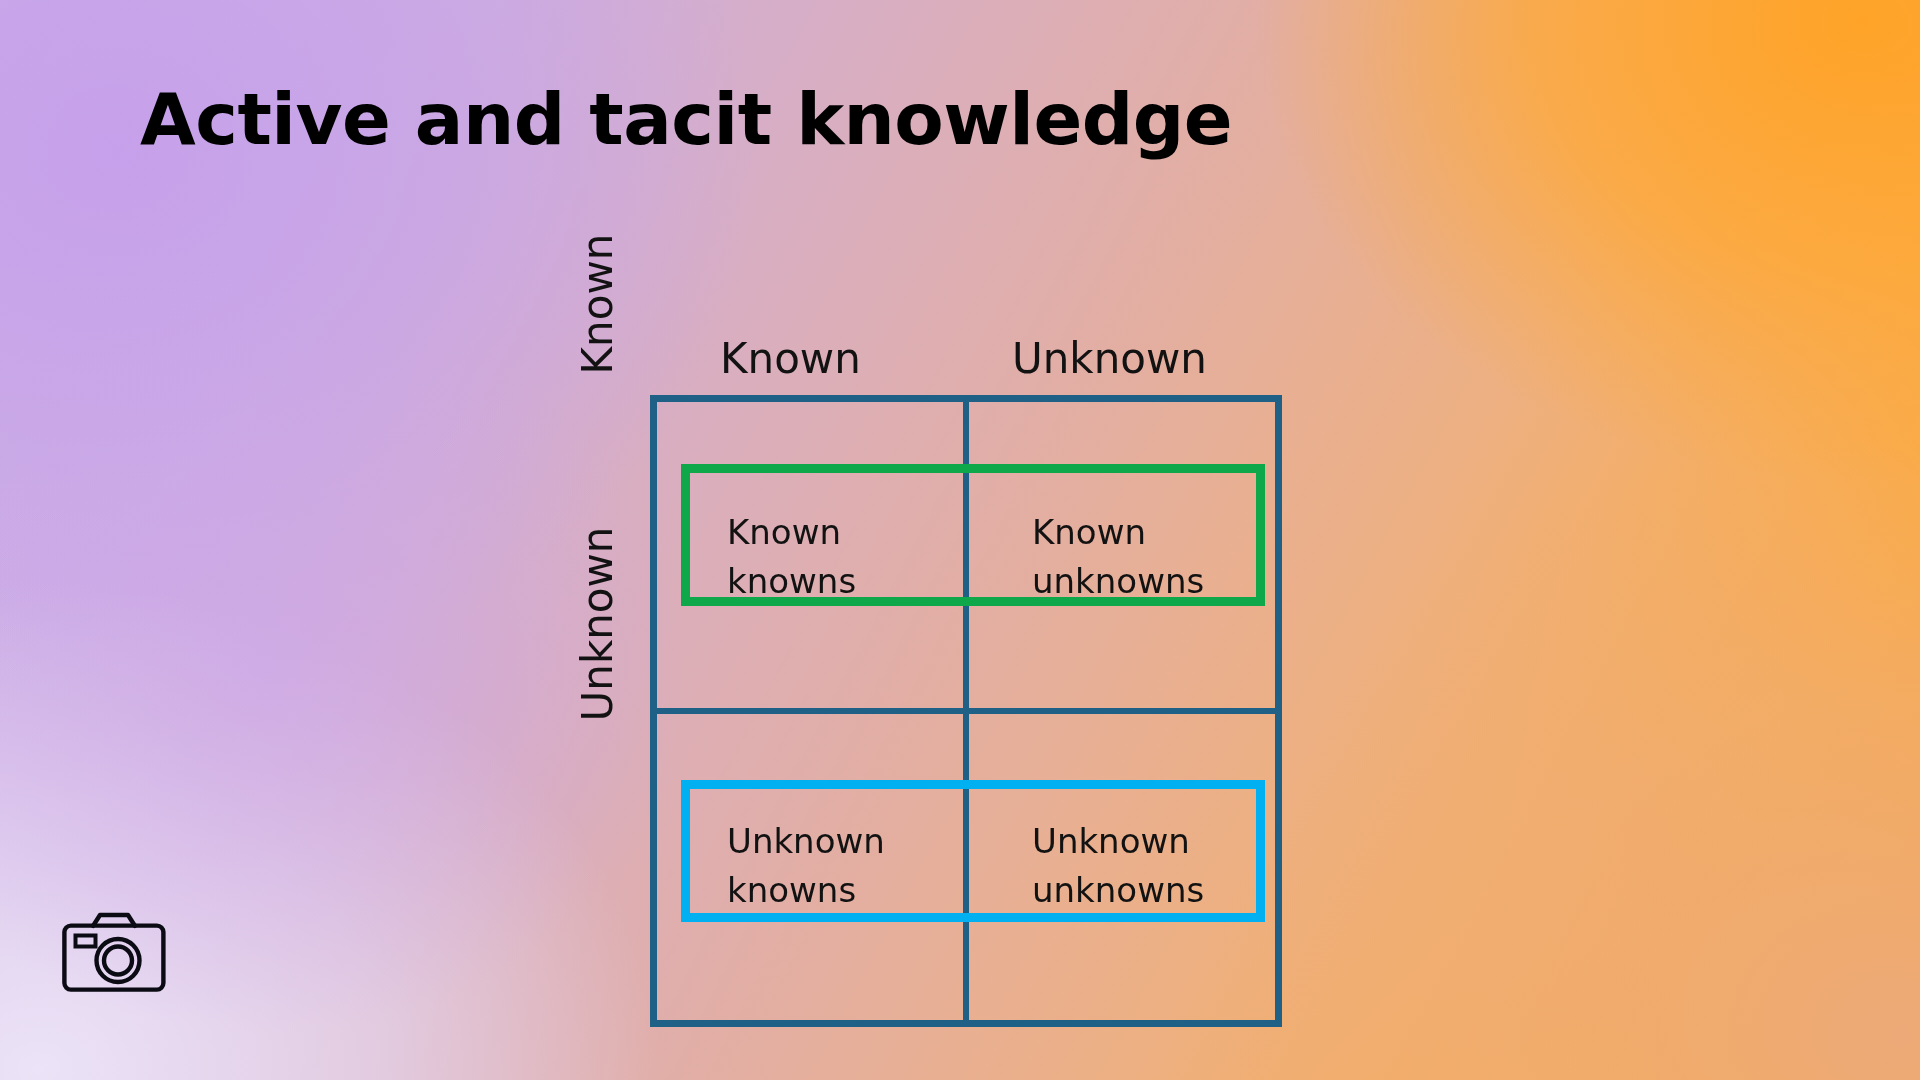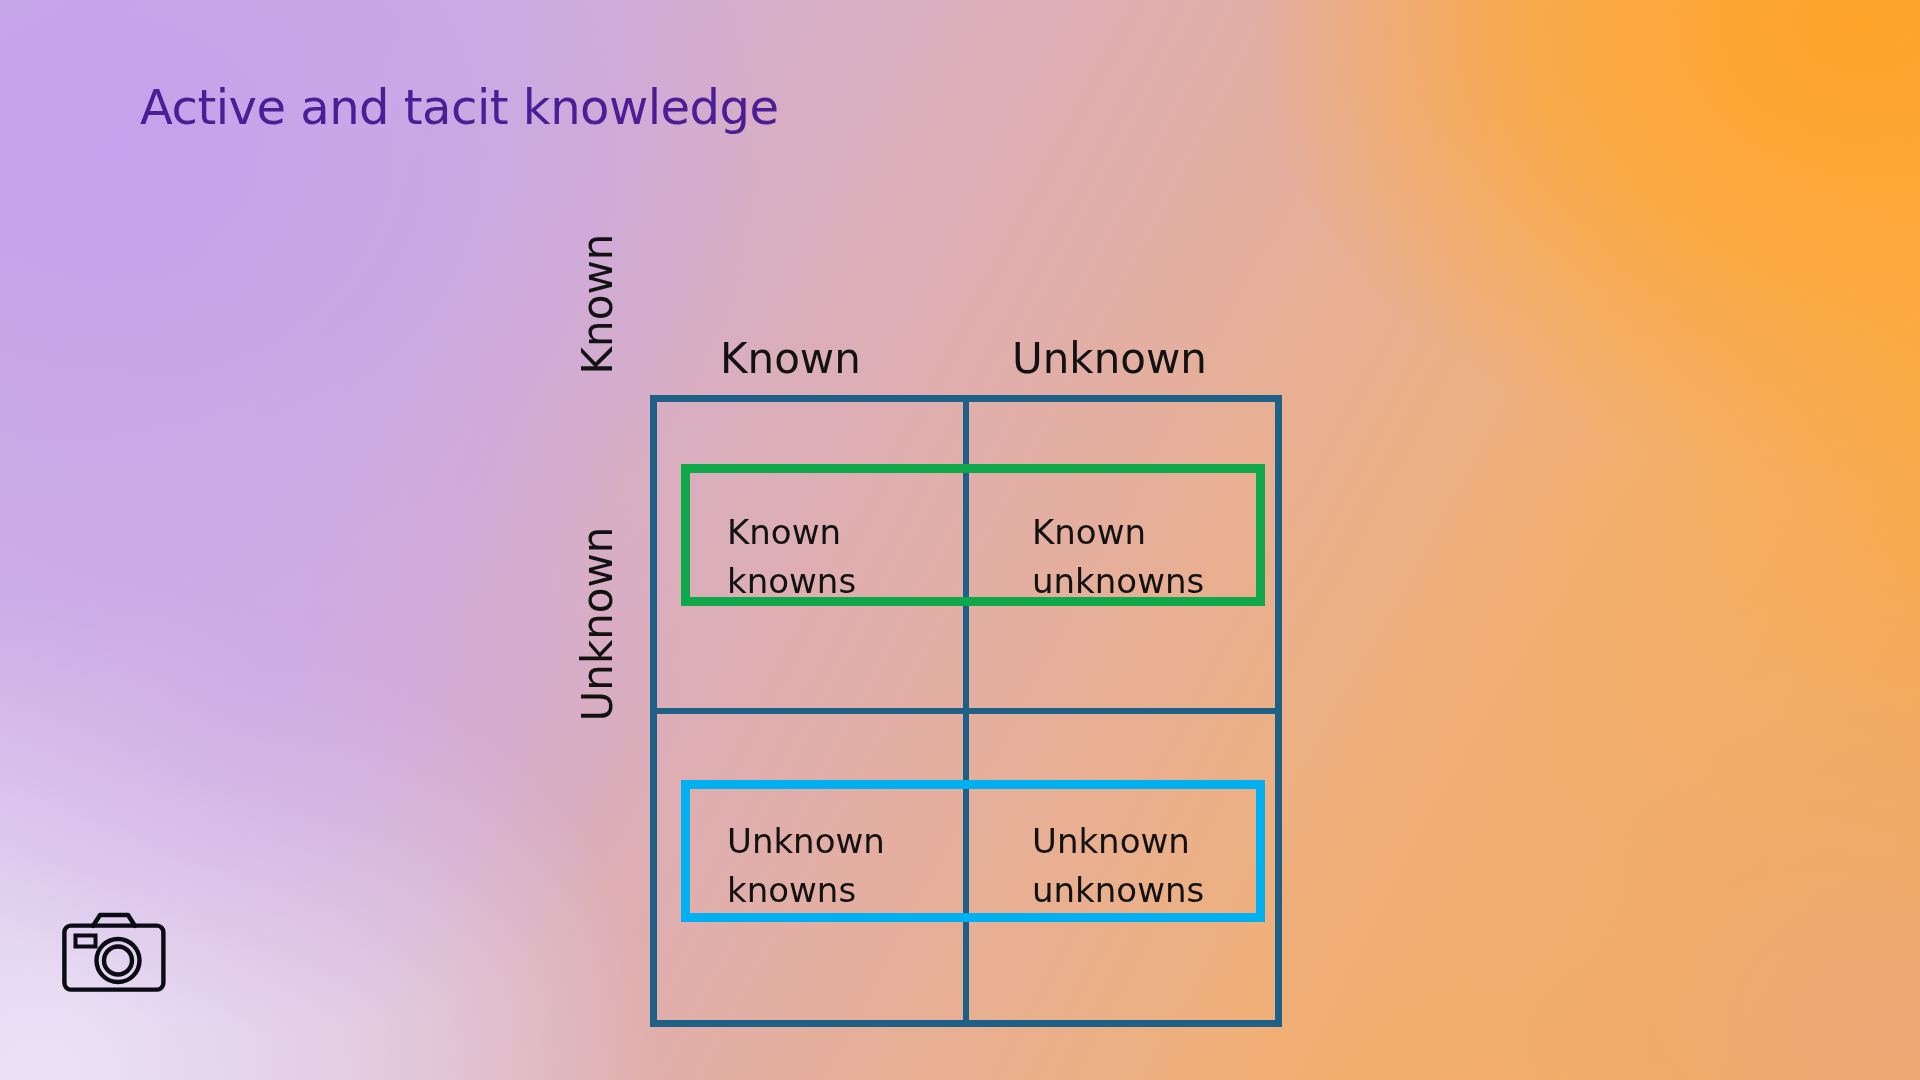--- a/index.html
+++ b/index.html
@@ -67,23 +67,23 @@
     background: radial-gradient(ellipse 600px 520px at 14% 62%,
                 rgba(205,168,235,0.70) 0%,
                 rgba(205,168,235,0.0) 70%);
   }
 
   
   #title {
     position: absolute;
     left: 140px;
     top: 82px;
-    font-size: 48px;
-    font-weight: 400;
-    color: #4c1d95;
+    font-size: 72px;
+    font-weight: 700;
+    color: #000000;
     letter-spacing: -0.5px;
     line-height: 1.05;
     white-space: nowrap;
   }
 
   
   #matrix-wrap {
     position: absolute;
     left: 650px;
     top: 395px;

